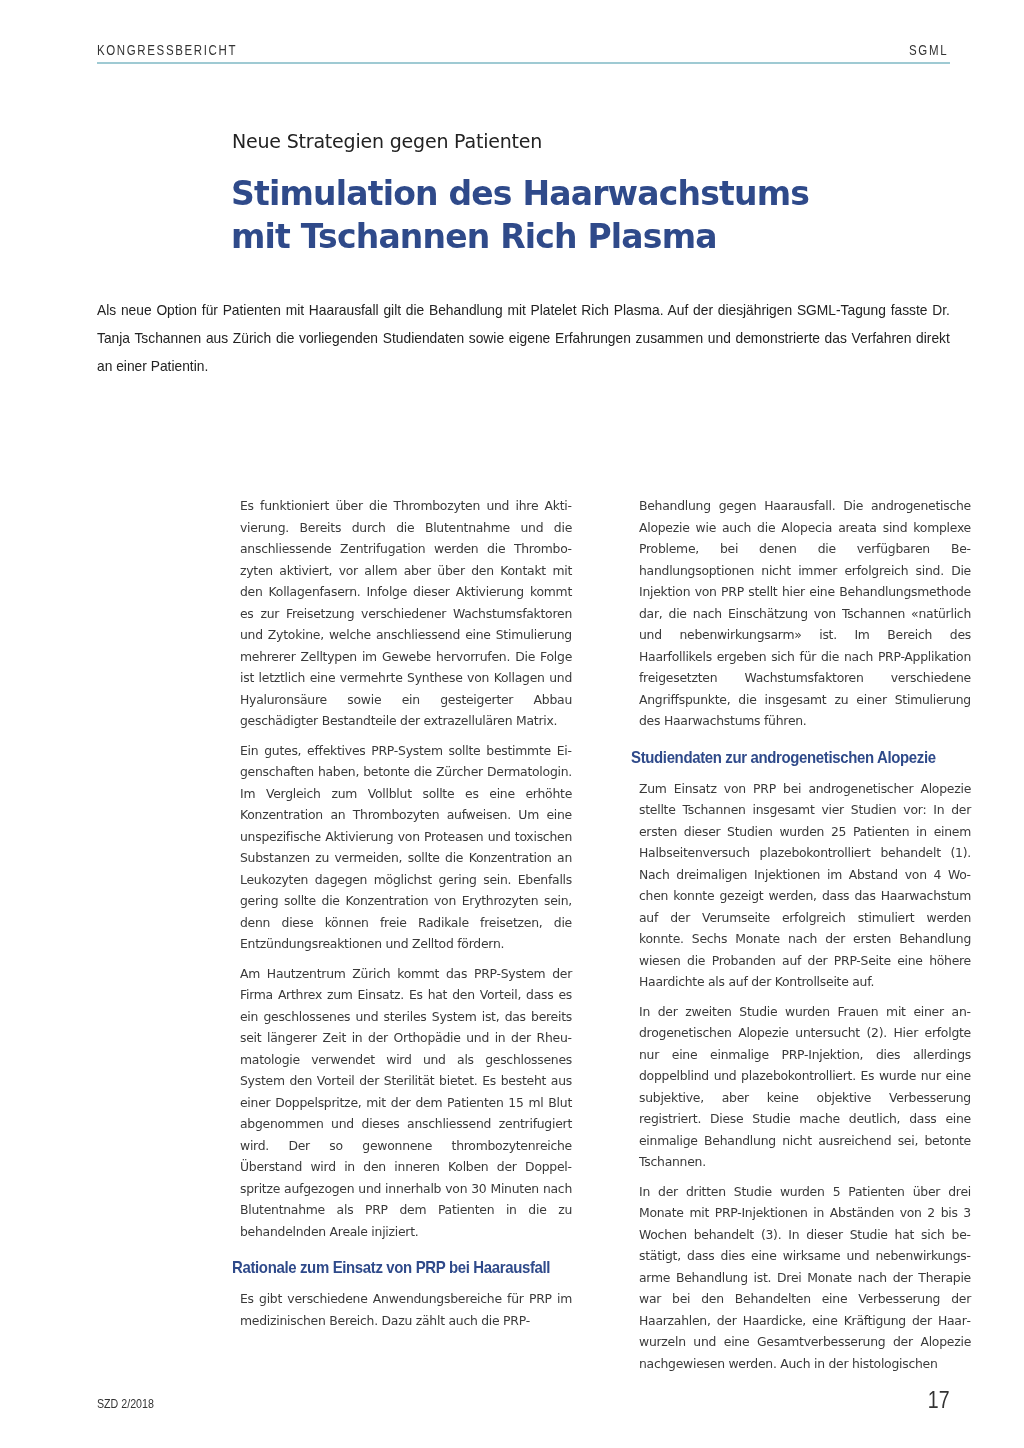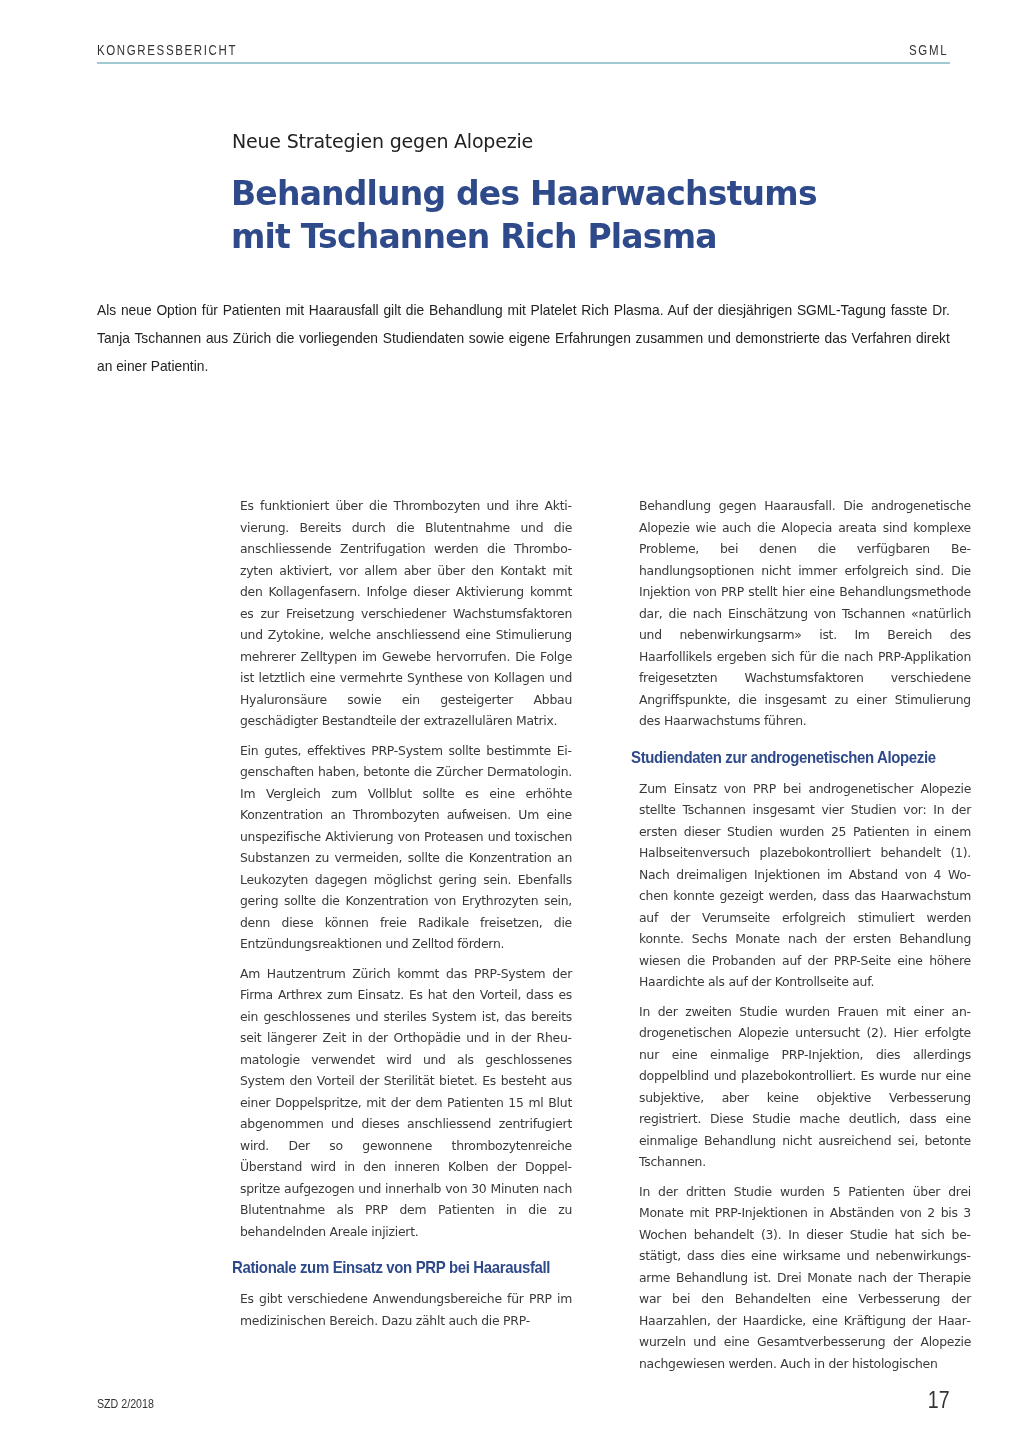--- a/index.html
+++ b/index.html
@@ -52,23 +52,23 @@
 </style>
 </head>
 <body>
 
 <div class="running-head">
   <span class="rh-left">KONGRESSBERICHT</span>
   <span class="rh-right">SGML</span>
 </div>
 <div class="rule"></div>
 
-<div class="kicker">Neue Strategien gegen Alopezie</div>
+<div class="kicker">Neue Strategien gegen Patienten</div>
 <h1 class="title" style="margin:0;">
-  <span>Behandlung des Haarwachstums</span><br>
+  <span>Stimulation des Haarwachstums</span><br>
   <span>mit Tschannen Rich Plasma</span>
 </h1>
 
 <div class="lead">Als neue Option für Patienten mit Haarausfall gilt die Behandlung mit Platelet Rich Plasma. Auf der diesjährigen SGML-Tagung fasste Dr. Tanja Tschannen aus Zürich die vorliegenden Studiendaten sowie eigene Erfahrungen zusammen und demonstrierte das Verfahren direkt an einer Patientin.</div>
 
 <div class="col col-1">
   <p>Es funktioniert über die Thrombozyten und ihre Akti­vierung. Bereits durch die Blutentnahme und die anschliessende Zentrifugation werden die Thrombo­zyten aktiviert, vor allem aber über den Kontakt mit den Kollagenfasern. Infolge dieser Aktivierung kommt es zur Freisetzung verschiedener Wachstums­faktoren und Zytokine, welche anschliessend eine Sti­mulierung mehrerer Zelltypen im Gewebe hervorru­fen. Die Folge ist letztlich eine vermehrte Synthese von Kollagen und Hyaluronsäure sowie ein gestei­gerter Abbau geschädigter Bestandteile der extra­zellulären Matrix.</p>
   <p>Ein gutes, effektives PRP-System sollte bestimmte Ei­genschaften haben, betonte die Zürcher Dermatolo­gin. Im Vergleich zum Vollblut sollte es eine erhöhte Konzentration an Thrombozyten aufweisen. Um eine unspezifische Aktivierung von Proteasen und toxi­schen Substanzen zu vermeiden, sollte die Konzen­tration an Leukozyten dagegen möglichst gering sein. Ebenfalls gering sollte die Konzentration von Erythrozyten sein, denn diese können freie Radikale freisetzen, die Entzündungsreaktionen und Zelltod fördern.</p>
   <p>Am Hautzentrum Zürich kommt das PRP-System der Firma Arthrex zum Einsatz. Es hat den Vorteil, dass es ein geschlossenes und steriles System ist, das bereits seit längerer Zeit in der Orthopädie und in der Rheu­matologie verwendet wird und als geschlossenes System den Vorteil der Sterilität bietet. Es besteht aus einer Doppelspritze, mit der dem Patienten 15 ml Blut abgenommen und dieses anschliessend zentri­fugiert wird. Der so gewonnene thrombozytenreiche Überstand wird in den inneren Kolben der Doppel­spritze aufgezogen und innerhalb von 30 Minuten nach Blutentnahme als PRP dem Patienten in die zu behandelnden Areale injiziert.</p>
   <h3>Rationale zum Einsatz von PRP bei Haarausfall</h3>

